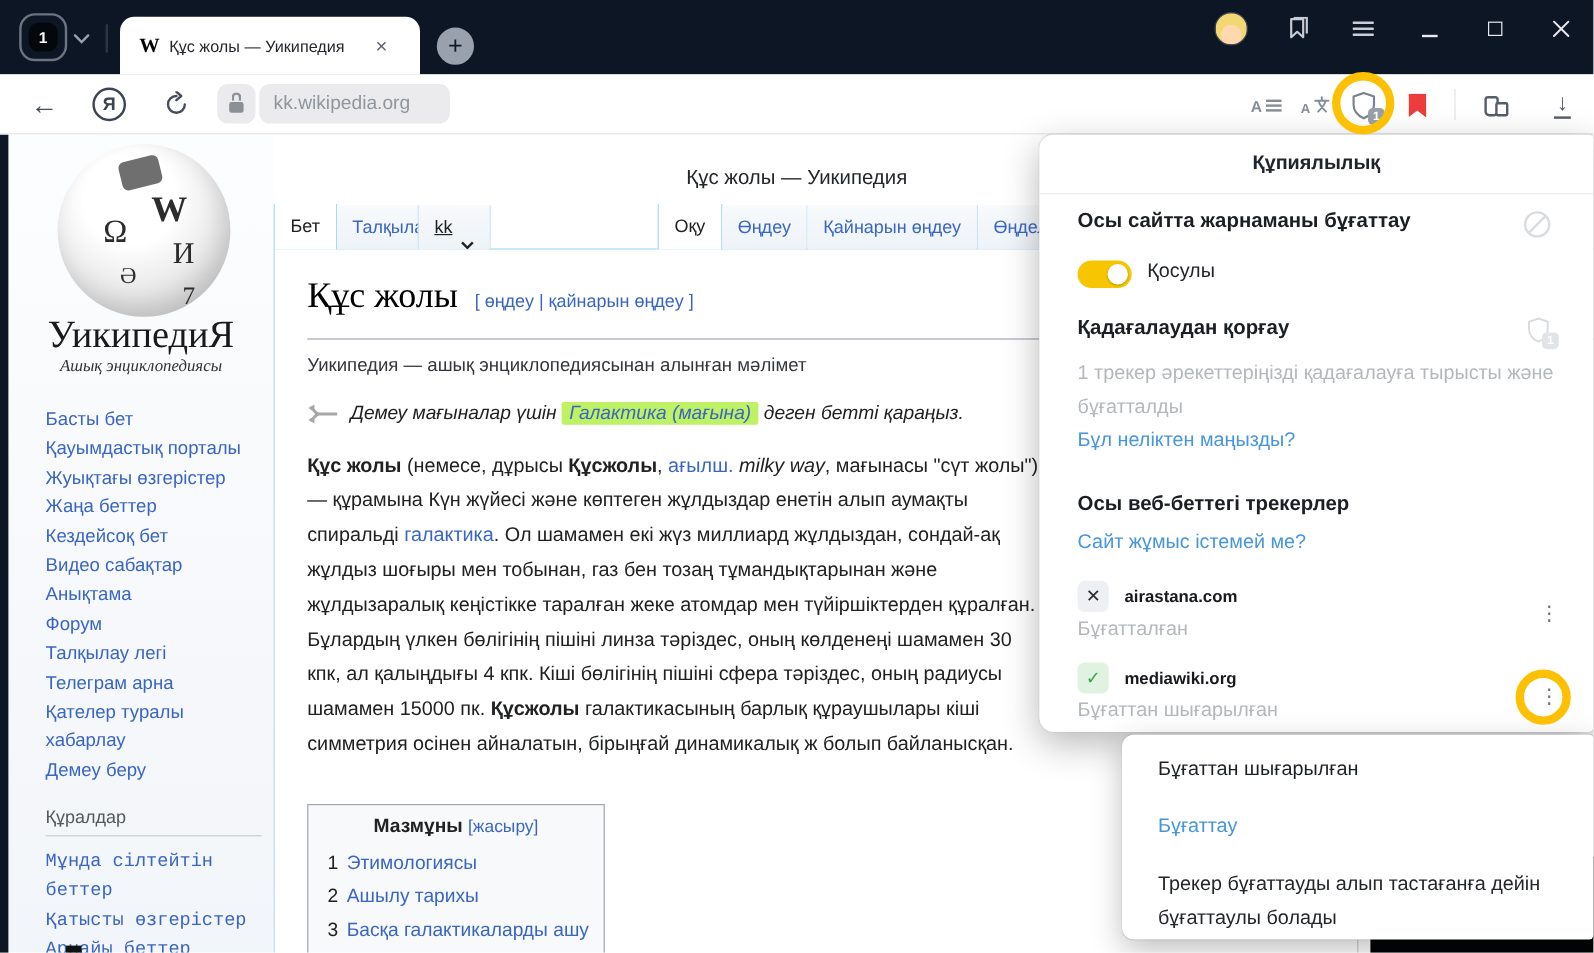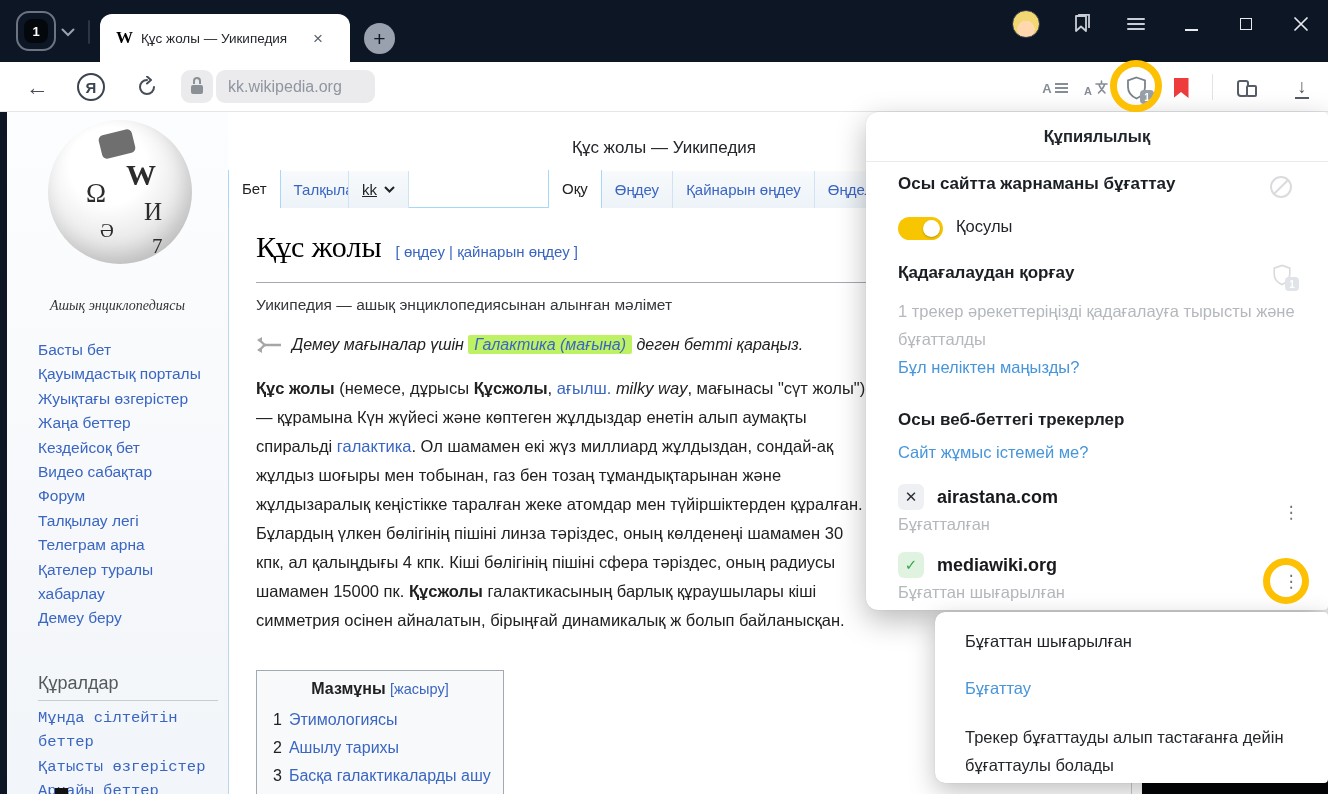--- a/index.html
+++ b/index.html
@@ -70,33 +70,33 @@
               background:radial-gradient(circle at 42% 32%,#ffffff 0 30%,#ececec 55%,#c9c9c9 100%);
               box-shadow:inset -6px -10px 18px rgba(0,0,0,.12);}
   .logo-glyph{position:absolute;font-family:"Liberation Serif","DejaVu Serif",serif;color:#2c2c2c;}
   .logo-piece{position:absolute;left:52px;top:12px;width:34px;height:24px;background:#6f6f6f;border-radius:5px;transform:rotate(-14deg);}
   .logo-title{position:absolute;left:0;top:148px;width:221px;text-align:center;
               font-family:"Liberation Serif","DejaVu Serif",serif;font-size:32px;color:#1a1a1a;}
   .logo-sub{position:absolute;left:0;top:186px;width:221px;text-align:center;
             font-family:"Liberation Serif","DejaVu Serif",serif;font-style:italic;font-size:14px;color:#333;}
   .side-nav{position:absolute;left:31px;top:226px;margin:0;padding:0;list-style:none;width:182px;}
   .side-nav li{font-size:15.5px;line-height:24.4px;color:#3a66c2;}
-  .tools-header{position:absolute;left:31px;top:561px;width:180px;font-size:18px;color:#54595d;
+  .tools-header{position:absolute;left:31px;top:561px;width:180px;font-size:15px;color:#54595d;
                 border-bottom:1px solid #c8ccd1;padding-bottom:6px;}
   .tools-nav{position:absolute;left:31px;top:594px;margin:0;padding:0;list-style:none;width:182px;}
   .tools-nav li{font-size:15.5px;line-height:24.4px;color:#3a66c2;font-family:Liberation Mono, monospace;}
 
   .wtabs{position:absolute;left:221px;top:58px;height:38px;display:flex;align-items:flex-end;z-index:3;}
   .wtabs-right{left:541px;}
   .wtab{height:37px;line-height:37px;padding:0 13px;font-size:15px;color:#3a66c2;white-space:nowrap;
         background:linear-gradient(to bottom,#f8fafc,#edf3f8);border-left:1px solid #cfe3f2;border-right:1px solid #cfe3f2;
         box-sizing:border-box;}
   .wtab + .wtab{border-left:none;}
   .wtab.tab-active{background:#fff;color:#222;height:38px;line-height:38px;border-color:#a7d7f9;}
-  .wtab-kk{display:flex;align-items:center;gap:7px;color:#222;text-decoration:underline;}
+  .wtab-kk{display:flex;align-items:flex-end;gap:7px;color:#222;text-decoration:underline;}
   .wtab-spacer{width:100px;height:37px;}
 
   .article{position:absolute;left:221px;top:95px;right:0;bottom:0;background:#fff;
            border-top:1px solid #a7d7f9;border-left:1px solid #b9d8ee;box-sizing:border-box;}
   .a-title{position:absolute;left:27px;top:22px;font-family:"Liberation Serif","DejaVu Serif",serif;font-size:30px;color:#000;}
   .a-title-edit{font-family:"Liberation Sans","DejaVu Sans",sans-serif;font-size:15px;color:#3a66c2;margin-left:14px;}
   .a-hr{position:absolute;left:27px;top:74px;right:0;height:1px;background:#a2a9b1;}
   .a-tagline{position:absolute;left:27px;top:88px;font-size:15.5px;color:#33363a;}
   .hatnote{position:absolute;left:27px;top:128px;font-style:italic;font-size:16px;color:#202122;display:flex;align-items:center;gap:10px;}
   .seg-hl{background:#bef264;padding:1px 6px;border-radius:2px;}
@@ -139,21 +139,21 @@
   .p-desc{position:absolute;left:32px;top:186px;width:404px;font-size:16.5px;line-height:27.5px;color:#b4b8bd;}
   .p-link{position:absolute;left:32px;font-size:16.5px;color:#4795db;}
   .p-why{top:246px;}
   .p-trackers-h{top:298px;}
   .p-site-broken{top:331px;}
   .t-row{position:absolute;left:32px;display:flex;align-items:center;gap:13px;}
   .t-chip{width:26px;height:26px;border-radius:6px;display:flex;align-items:center;justify-content:center;
           font-size:15px;font-weight:bold;}
   .t-row.state-blocked .t-chip{background:#eef0f3;color:#2a2e34;}
   .t-row.state-allowed .t-chip{background:#e0f3e0;color:#35a74b;}
-  .t-domain{font-size:18px;font-weight:600;color:#17191d;}
+  .t-domain{font-size:14px;font-weight:600;color:#17191d;}
   .t-status{position:absolute;left:32px;font-size:16.5px;color:#b4b8bd;}
   .kebab{position:absolute;left:415px;width:20px;height:24px;display:flex;align-items:center;justify-content:center;
          font-size:17px;color:#6d737b;letter-spacing:0;}
   .row-1{top:372px;} .status-1{top:403px;} .kebab-1{top:388px;}
   .row-2{top:440px;} .status-2{top:471px;} .kebab-2{top:457px;}
 
   
   .tmenu{position:absolute;left:935px;top:612px;width:393px;height:171px;background:#fff;border-radius:10px 4px 4px 10px;
          box-shadow:0 8px 26px rgba(0,0,0,.25),0 0 1px rgba(0,0,0,.2);z-index:60;box-sizing:border-box;padding:20px 26px 0 30px;}
   .tmenu-item{font-size:16.5px;color:#1d2126;}
@@ -274,30 +274,32 @@
   <div class="wiki">
     <div class="sidebar">
       <div class="logo-globe">
         <div class="logo-piece"></div>
         <span class="logo-glyph" style="left:78px;top:38px;font-size:30px;font-weight:bold;">W</span>
         <span class="logo-glyph" style="left:38px;top:58px;font-size:27px;">Ω</span>
         <span class="logo-glyph" style="left:96px;top:78px;font-size:25px;">И</span>
         <span class="logo-glyph" style="left:52px;top:100px;font-size:19px;">Ә</span>
         <span class="logo-glyph" style="left:104px;top:114px;font-size:21px;">7</span>
       </div>
+      <div class="logo-title">УикипедиЯ</div>
       <div class="logo-sub">Ашық энциклопедиясы</div>
 
       <ul class="side-nav">
 
       <li class="side-link">Басты бет</li>
           <li class="side-link">Қауымдастық порталы</li>
           <li class="side-link">Жуықтағы өзгерістер</li>
           <li class="side-link">Жаңа беттер</li>
           <li class="side-link">Кездейсоқ бет</li>
           <li class="side-link">Видео сабақтар</li>
+          <li class="side-link">Анықтама</li>
           <li class="side-link">Форум</li>
           <li class="side-link">Талқылау легі</li>
           <li class="side-link">Телеграм арна</li>
           <li class="side-link">Қателер туралы хабарлау</li>
           <li class="side-link">Демеу беру</li>
         </ul>
 
       <div class="tools-header">Құралдар</div>
       <ul class="tools-nav">
 

